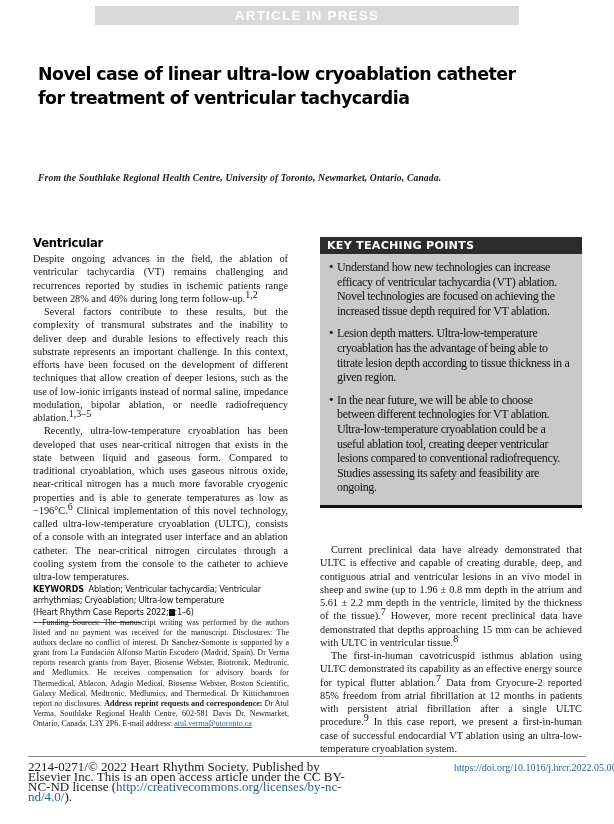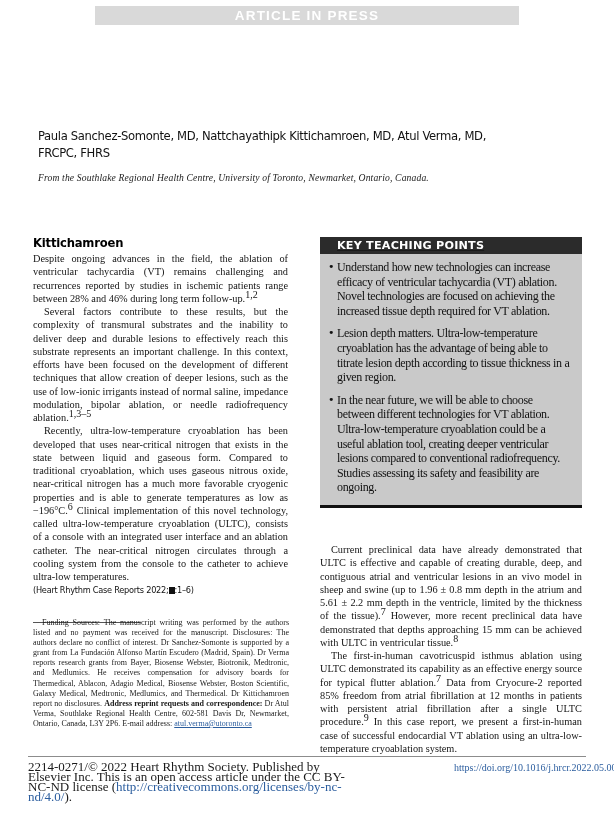--- a/index.html
+++ b/index.html
@@ -72,21 +72,21 @@
     color: #111111;
   }
 
   .affiliation {
     position: absolute;
     left: 38px;
     top: 172px;
     width: 500px;
     font-family: "Liberation Serif", serif;
     font-style: italic;
-    font-weight: normal;
+    font-weight: bold;
     font-size: 9.6px;
     letter-spacing: 0.15px;
     color: #1a1a1a;
   }
 
   
   .col-left {
     position: absolute;
     left: 33px;
     top: 236px;
@@ -191,22 +191,21 @@
     top: 237px;
     width: 262px;
     background: #c9c9c9;
     border-bottom: 3px solid #111;
   }
   .ktp-header {
     background: #2b2b2b;
     height: 17px;
     display: flex;
     align-items: center;
-    padding-left: 17px;
-    text-decoration: underline;
+    padding-left: 7px;
   }
   .ktp-header-text {
     font-family: "DejaVu Sans", sans-serif;
     font-weight: bold;
     font-size: 11.2px;
     letter-spacing: 0.2px;
     color: #ffffff;
   }
   .ktp-body {
     padding: 6px 10px 8px 8px;
@@ -277,36 +276,39 @@
 </style>
 </head>
 <body>
 
 <div class="page">
 
   <div class="press-banner">
     <span class="press-banner-text">ARTICLE IN PRESS</span>
   </div>
 
-
-  <div class="authors">Paula Sanchez-Somonte, MD, Nattchayathipk Kittichamroen, MD, Atul Verma, MD, FRCPC, FHRS</div>
+  <div class="title-block">
+    <h1 class="article-title">Novel case of linear ultra-low cryoablation catheter for treatment of ventricular tachycardia</h1>
+  </div>
+
 
   <div class="affiliation">From the Southlake Regional Health Centre, University of Toronto, Newmarket, Ontario, Canada.</div>
 
   <div class="col-left">
-    <h2 class="section-head">Kittichamroen</h2>
+    <h2 class="section-head">Ventricular</h2>
 
     <p class="body-par"><span>Despite ongoing advances in the field, the ablation of ventricular tachycardia (VT) remains challenging and recurrences reported by studies in ischemic patients range between 28% and 46% during long term follow-up.</span><sup>1,2</sup></p>
 
     <p class="body-par"><span>Several factors contribute to these results, but the complexity of transmural substrates and the inability to deliver deep and durable lesions to effectively reach this substrate represents an important challenge. In this context, efforts have been focused on the development of different techniques that allow creation of deeper lesions, such as the use of low-ionic irrigants instead of normal saline, impedance modulation, bipolar ablation, or needle radiofrequency ablation.</span><sup>1,3–5</sup></p>
 
     <p class="body-par"><span>Recently, ultra-low-temperature cryoablation has been developed that uses near-critical nitrogen that exists in the state between liquid and gaseous form. Compared to traditional cryoablation, which uses gaseous nitrous oxide, near-critical nitrogen has a much more favorable cryogenic properties and is able to generate temperatures as low as −196°C.</span><sup>6</sup> <span>Clinical implementation of this novel technology, called ultra-low-temperature cryoablation (ULTC), consists of a console with an integrated user interface and an ablation catheter. The near-critical nitrogen circulates through a cooling system from the console to the catheter to achieve ultra-low temperatures.</span></p>
   </div>
 
   <div class="kw-block">
+    <p class="kw-line"><span class="kw-label">KEYWORDS</span>&nbsp;&nbsp;<span>Ablation; Ventricular tachycardia; Ventricular arrhythmias; Cryoablation; Ultra-low temperature</span></p>
     <p class="kw-cite"><span>(Heart Rhythm Case Reports 2022;</span><span class="sq"></span><span>:1–6)</span></p>
   </div>
 
   <div class="hr-thin"></div>
 
   <div class="footnote">
     <span class="indent"><span>Funding Sources: The manuscript writing was performed by the authors listed and no payment was received for the manuscript. Disclosures: The authors declare no conflict of interest. Dr Sanchez-Somonte is supported by a grant from La Fundación Alfonso Martín Escudero (Madrid, Spain). Dr Verma reports research grants from Bayer, Biosense Webster, Biotronik, Medtronic, and Medlumics. He receives compensation for advisory boards for Thermedical, Ablacon, Adagio Medical, Biosense Webster, Boston Scientific, Galaxy Medical, Medtronic, Medlumics, and Thermedical. Dr Kittichamroen report no disclosures.</span> <b>Address reprint requests and correspondence:</b><span> Dr Atul Verma, Southlake Regional Health Centre, 602-581 Davis Dr, Newmarket, Ontario, Canada, L3Y 2P6. E-mail address:</span>
       <a class="mailto" href="#">atul.verma@utoronto.ca</a>
     </span>
   </div>

